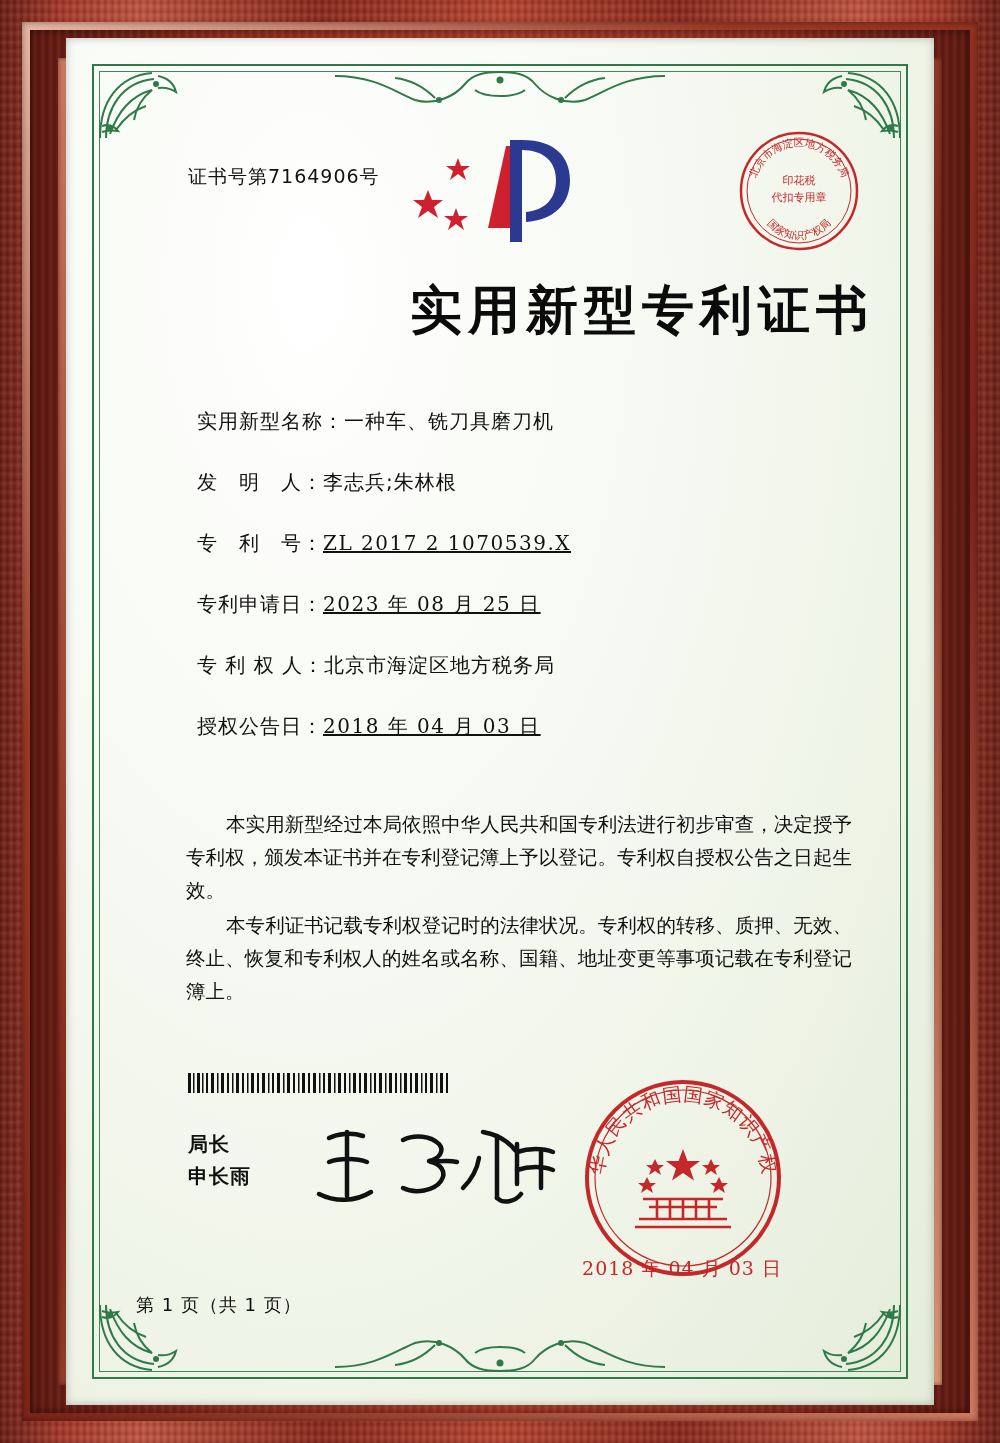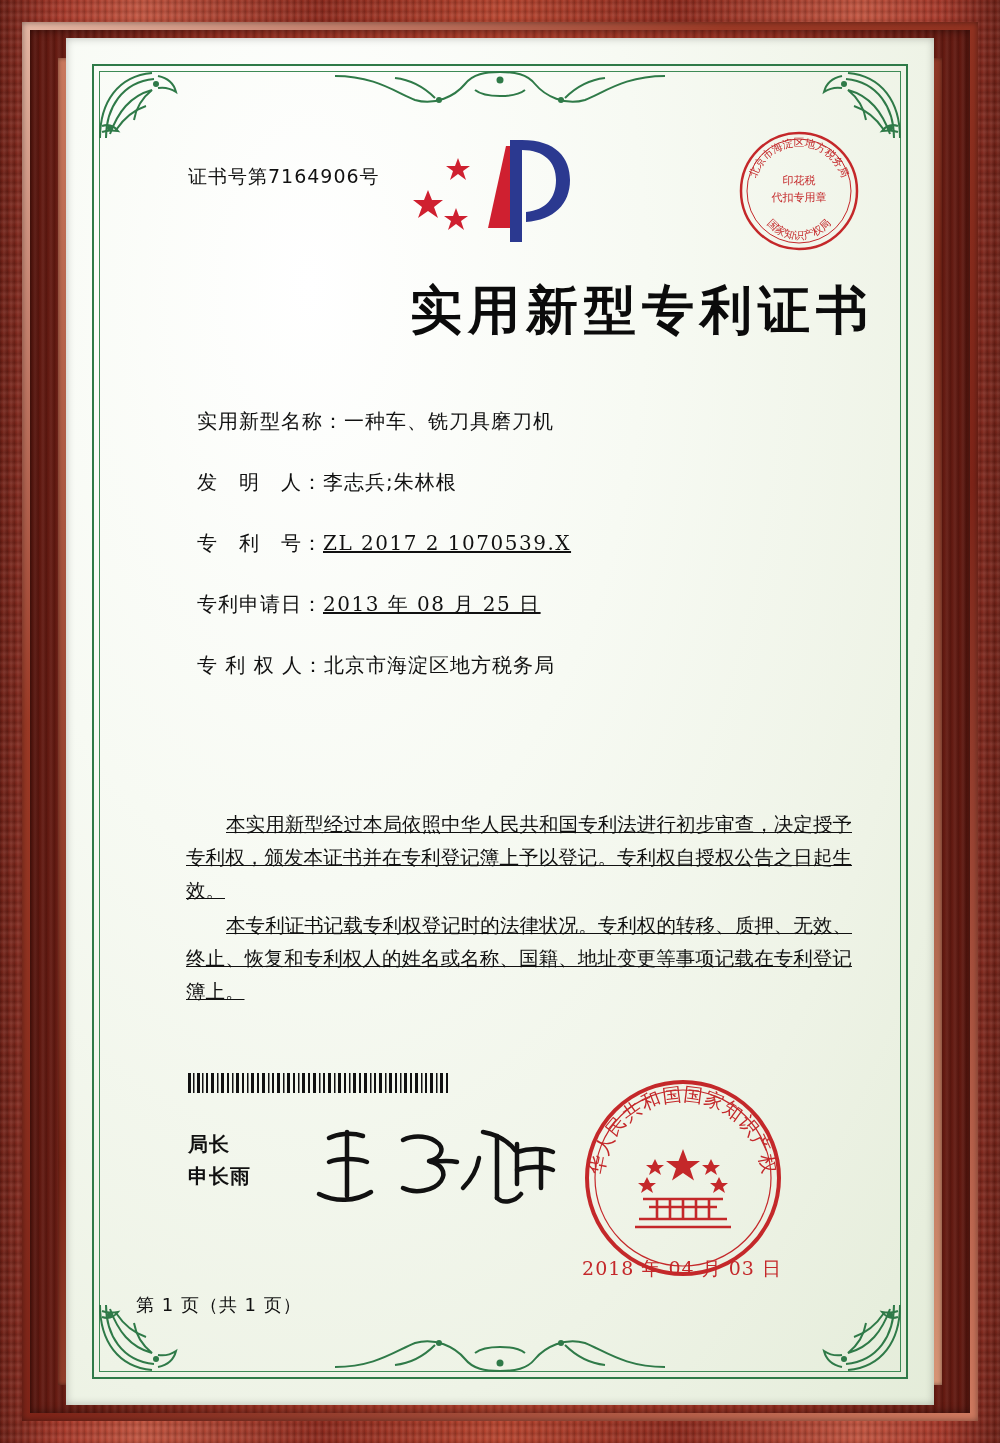--- a/index.html
+++ b/index.html
@@ -189,21 +189,20 @@
     right: 22px;
     top: 700px;
     font-size: 19.5px;
     line-height: 33px;
     color: #111;
     text-align: justify;
   }
   .body-text p {
     margin: 0 0 2px 0;
     text-indent: 40px;
-    text-decoration: underline;
   }
 
   
   .barcode {
     position: absolute;
     left: 52px;
     top: 965px;
     width: 262px;
     height: 20px;
   }
@@ -379,24 +378,27 @@
         <div class="field-row">
           <span class="field-label">实用新型名称：</span><span class="field-value">一种车、铣刀具磨刀机</span>
         </div>
         <div class="field-row">
           <span class="field-label">发　明　人：</span><span class="field-value">李志兵;朱林根</span>
         </div>
         <div class="field-row">
           <span class="field-label">专　利　号：</span><span class="field-value value-mono">ZL 2017 2 1070539.X</span>
         </div>
         <div class="field-row">
-          <span class="field-label">专利申请日：</span><span class="field-value value-mono">2013 年 08 月 25 日</span>
+          <span class="field-label">专利申请日：</span><span class="field-value value-mono">2023 年 08 月 25 日</span>
         </div>
         <div class="field-row">
           <span class="field-label">专 利 权 人：</span><span class="field-value">北京市海淀区地方税务局</span>
+        </div>
+        <div class="field-row">
+          <span class="field-label">授权公告日：</span><span class="field-value value-mono">2018 年 04 月 03 日</span>
         </div>
       </div>
 
       <div class="body-text">
         <p>本实用新型经过本局依照中华人民共和国专利法进行初步审查，决定授予专利权，颁发本证书并在专利登记簿上予以登记。专利权自授权公告之日起生效。</p>
         <p>本专利证书记载专利权登记时的法律状况。专利权的转移、质押、无效、终止、恢复和专利权人的姓名或名称、国籍、地址变更等事项记载在专利登记簿上。</p>
       </div>
 
       <svg class="barcode" viewBox="0 0 262 20" preserveAspectRatio="none">
         <g fill="#111">

